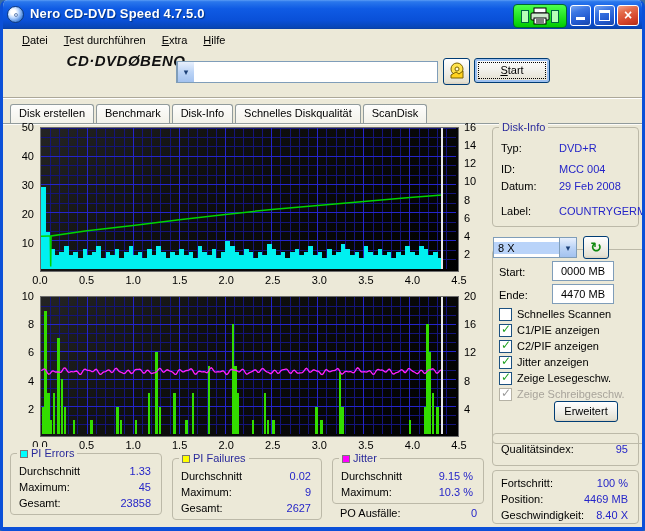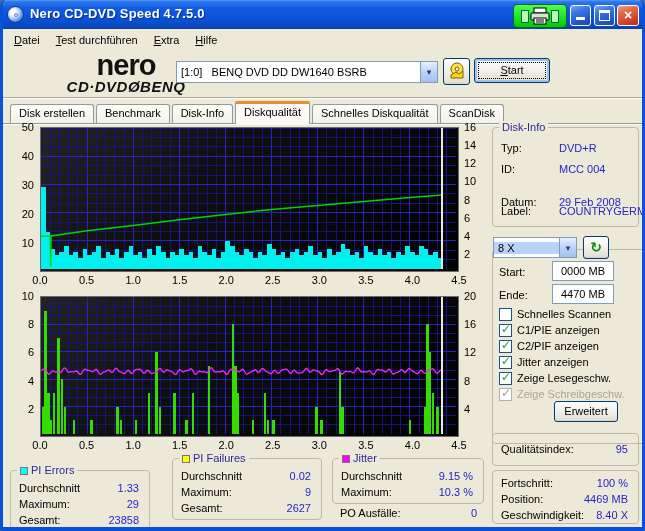--- a/index.html
+++ b/index.html
@@ -26,21 +26,21 @@
   .capbtn { position:absolute; top:5px; width:21px; height:21px; border-radius:3px; border:1px solid #fff;
     background:linear-gradient(160deg,#7aa7ef 0%,#3d77e3 30%,#2159cf 70%,#1746a8 100%);
     color:#fff; text-align:center; line-height:19px; font-weight:bold; }
   .capbtn.min { left:570px; } .capbtn.max { left:594px; }
   .capbtn.close { left:617px; width:22px;
     background:linear-gradient(160deg,#f3a188 0%,#e36b4b 30%,#d4432a 70%,#b22c16 100%); font-size:14px; }
   .capbtn.min i { position:absolute; left:5px; bottom:5px; width:9px; height:3px; background:#fff; }
   .capbtn.max i { position:absolute; left:4px; top:4px; width:11px; height:11px; border:1px solid #fff; border-top-width:3px; }
 
   
-  .menubar { position:absolute; left:0; right:0; top:29px; height:22px; display:flex; align-items:center; padding-left:3px; }
+  .menubar { position:absolute; left:0; right:0; top:29px; height:22px; display:flex; align-items:center; padding-left:11px; }
   .menu-item { padding:3px 8px; }
   .menu-item u { text-decoration:underline; }
   .toolbar-sep { position:absolute; left:0; right:0; top:97px; height:2px;
     border-top:1px solid #aca899; border-bottom:1px solid #fff; }
   .logo { position:absolute; left:28px; top:52px; width:190px; text-align:center; color:#111; }
   .logo .l1 { font-size:29px; font-weight:bold; letter-spacing:-1px; line-height:26px; }
   .logo .l2 { font-size:15px; font-weight:bold; font-style:italic; letter-spacing:.5px; }
   .combo { position:absolute; background:#fff; border:1px solid #7f9db9; display:flex; align-items:center; }
   .combo .ctext { flex:1; padding:0 4px; white-space:pre; overflow:hidden; }
   .combo .carrow { width:17px; align-self:stretch; border-left:1px solid #7f9db9; display:flex; align-items:center; justify-content:center;
@@ -133,42 +133,39 @@
   </div>
 
   <div class="menubar">
     <span class="menu-item"><u>D</u><span>atei</span></span>
     <span class="menu-item"><u>T</u><span>est durchführen</span></span>
     <span class="menu-item"><u>E</u><span>xtra</span></span>
     <span class="menu-item"><u>H</u><span>ilfe</span></span>
   </div>
 
   <div class="logo">
-    <div class="l1">nero</div>
     <div class="l2"><span>CD·DVD</span><span>Ø</span><span>BENQ</span></div>
   </div>
   <div class="combo drive-combo">
-    <span class="ctext">[1:0]   BENQ DVD DD DW1640 BSRB</span>
     <span class="carrow">▾</span>
   </div>
   <div class="xpbtn handbtn">
     <svg width="20" height="20" viewBox="0 0 20 20" style="margin-top:2px">
       <circle cx="10" cy="8" r="6" fill="#ffe34d" stroke="#7a6200"></circle>
       <circle cx="10" cy="8" r="2" fill="#fff8d0" stroke="#7a6200"></circle>
       <path d="M4 14 L9 11 L12 13 L16 10 L16 17 L4 17 Z" fill="#ffd21f" stroke="#7a6200"></path>
     </svg>
   </div>
   <div class="xpbtn startbtn"><u>S</u><span>tart</span></div>
   <div class="toolbar-sep"></div>
 
   <div class="tabstrip">
     <span class="tab">Disk erstellen</span>
     <span class="tab">Benchmark</span>
     <span class="tab">Disk-Info</span>
-    <span class="tab active">Diskqualität</span>
     <span class="tab">Schnelles Diskqualität</span>
     <span class="tab">ScanDisk</span>
   </div>
   <div class="tabline"></div>
 
   <div class="ylab l" style="left:5px;top:127px;width:30px;height:145px">
       <div style="top: -6px;">50</div>
       <div style="top: 23px;">40</div>
       <div style="top: 52px;">30</div>
       <div style="top: 81px;">20</div>
@@ -490,29 +487,29 @@
       <div style="left: 80.1111px;">1.0</div>
       <div style="left: 126.667px;">1.5</div>
       <div style="left: 173.222px;">2.0</div>
       <div style="left: 219.778px;">2.5</div>
       <div style="left: 266.333px;">3.0</div>
       <div style="left: 312.889px;">3.5</div>
       <div style="left: 359.444px;">4.0</div>
       <div style="left: 406px;">4.5</div>
     </div>
 
-  <div class="gb statbox" style="left:7px;top:470px;width:140px;height:62px">
+  <div class="gb statbox" style="left:7px;top:453px;width:152px;height:62px">
     <span class="cap"><span class="sw" style="background: rgb(0, 255, 255);"></span><span>PI Errors</span></span>
     <div class="row" style="top:11px">
         <span class="lab">Durchschnitt</span>
         <span class="val">1.33</span>
       </div>
     <div class="row" style="top:27px">
         <span class="lab">Maximum:</span>
-        <span class="val">29</span>
+        <span class="val">45</span>
       </div>
     <div class="row" style="top:43px">
         <span class="lab">Gesamt:</span>
         <span class="val">23858</span>
       </div>
   </div>
   <div class="gb statbox" style="left:169px;top:458px;width:150px;height:62px">
     <span class="cap"><span class="sw" style="background: rgb(255, 255, 0);"></span><span>PI Failures</span></span>
     <div class="row" style="top:11px">
         <span class="lab">Durchschnitt</span>
@@ -546,21 +543,21 @@
   <div class="gb" style="left:489px;top:127px;width:147px;height:100px">
     <span class="cap">Disk-Info</span>
     <div class="row" style="top:14px">
         <span class="lab">Typ:</span>
         <span class="val lft">DVD+R</span>
       </div>
     <div class="row" style="top:35px">
         <span class="lab">ID:</span>
         <span class="val lft">MCC 004</span>
       </div>
-    <div class="row" style="top:68px">
+    <div class="row" style="top:52px">
         <span class="lab">Datum:</span>
         <span class="val lft">29 Feb 2008</span>
       </div>
     <div class="row" style="top:77px">
         <span class="lab">Label:</span>
         <span class="val lft" style="white-space:nowrap">COUNTRYGERM</span>
       </div>
   </div>
 
   <div class="gb" style="left:489px;top:249px;width:166px;height:195px">

